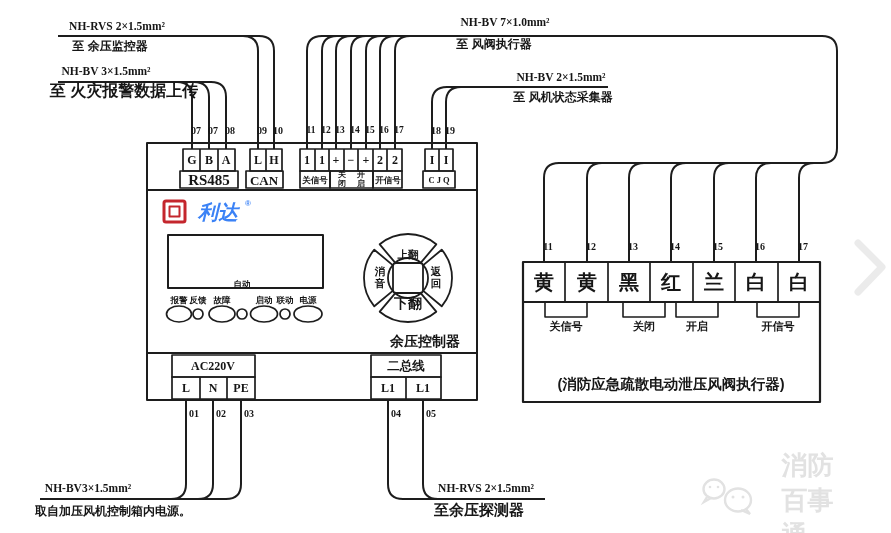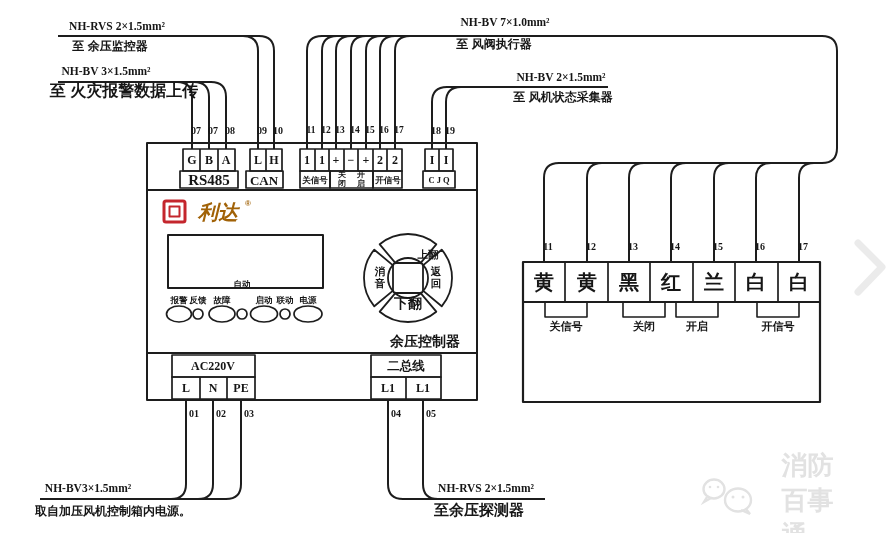--- a/index.html
+++ b/index.html
@@ -2,21 +2,21 @@
 <html><head>
 <meta charset="utf-8">
 <style>
   html,body{margin:0;padding:0;background:#fff;}
   .stage{position:relative;width:891px;height:533px;background:#ffffff;overflow:hidden;
          font-family:"Liberation Sans","DejaVu Sans",sans-serif;color:#161616;}
   svg.layer{position:absolute;left:0;top:0;}
   .t{position:absolute;transform:translate(-50%,-50%);white-space:nowrap;font-weight:700;line-height:1;}
   .ser{font-family:"Liberation Serif","DejaVu Serif",serif;}
   .vert{white-space:normal;width:1em;word-break:break-all;text-align:center;line-height:1.1;}
-  .red{color:#a16207;}
+  .red{color:#3b82f6;}
   .wm-text{position:absolute;transform:translate(-50%,-50%);font-weight:700;color:#e2e2e2;
            text-shadow:0 1px 0 #ffffff;}
 </style>
 </head>
 <body>
 
 <div class="stage">
 
   <svg class="layer" width="891" height="533" viewBox="0 0 891 533">
     <g fill="none" stroke="#1d1d1d" stroke-width="2" stroke-linejoin="round">
@@ -216,21 +216,21 @@
   <div class="t" style="left:425px;top:341px;font-size:14px">余压控制器</div>
 
   <div class="t" style="left:179px;top:300px;font-size:8.5px">报警</div>
   <div class="t" style="left:198px;top:300px;font-size:8.5px">反馈</div>
   <div class="t" style="left:222px;top:300px;font-size:8.5px">故障</div>
   <div class="t" style="left:242px;top:284px;font-size:8.5px">自动</div>
   <div class="t" style="left:264px;top:300px;font-size:8.5px">启动</div>
   <div class="t" style="left:285px;top:300px;font-size:8.5px">联动</div>
   <div class="t" style="left:308px;top:300px;font-size:8.5px">电源</div>
 
-  <div class="t" style="left:428px;top:254px;font-size:10.5px">上翻</div>
+  <div class="t" style="left:408px;top:254px;font-size:10.5px">上翻</div>
   <div class="t" style="left:408px;top:303px;font-size:14px">下翻</div>
   <div class="t vert" style="left:380px;top:278px;font-size:10.5px">消音</div>
   <div class="t vert" style="left:436px;top:278px;font-size:10.5px">返回</div>
 
   <div class="t ser" style="left:213px;top:366px;font-size:12px">AC220V</div>
   <div class="t" style="left:406px;top:366px;font-size:12.5px">二总线</div>
   <div class="t ser" style="left:186px;top:388px;font-size:12px">L</div>
   <div class="t ser" style="left:213px;top:388px;font-size:12px">N</div>
   <div class="t ser" style="left:241px;top:388px;font-size:12px">PE</div>
   <div class="t ser" style="left:388px;top:388px;font-size:12px">L1</div>
@@ -255,16 +255,17 @@
   <div class="t" style="left:671px;top:282px;font-size:20px">红</div>
   <div class="t" style="left:714px;top:282px;font-size:20px">兰</div>
   <div class="t" style="left:756px;top:282px;font-size:20px">白</div>
   <div class="t" style="left:799px;top:282px;font-size:20px">白</div>
 
   <div class="t" style="left:566px;top:326px;font-size:11px">关信号</div>
   <div class="t" style="left:644px;top:326px;font-size:11px">关闭</div>
   <div class="t" style="left:697px;top:326px;font-size:11px">开启</div>
   <div class="t" style="left:778px;top:326px;font-size:11px">开信号</div>
 
+  <div class="t" style="left:671px;top:384px;font-size:14.5px">(消防应急疏散电动泄压风阀执行器)</div>
 
   <div class="wm-text" style="left:818px;top:500px;font-size:26px">消防百事通</div>
 
 </div>
 
 </body></html>

